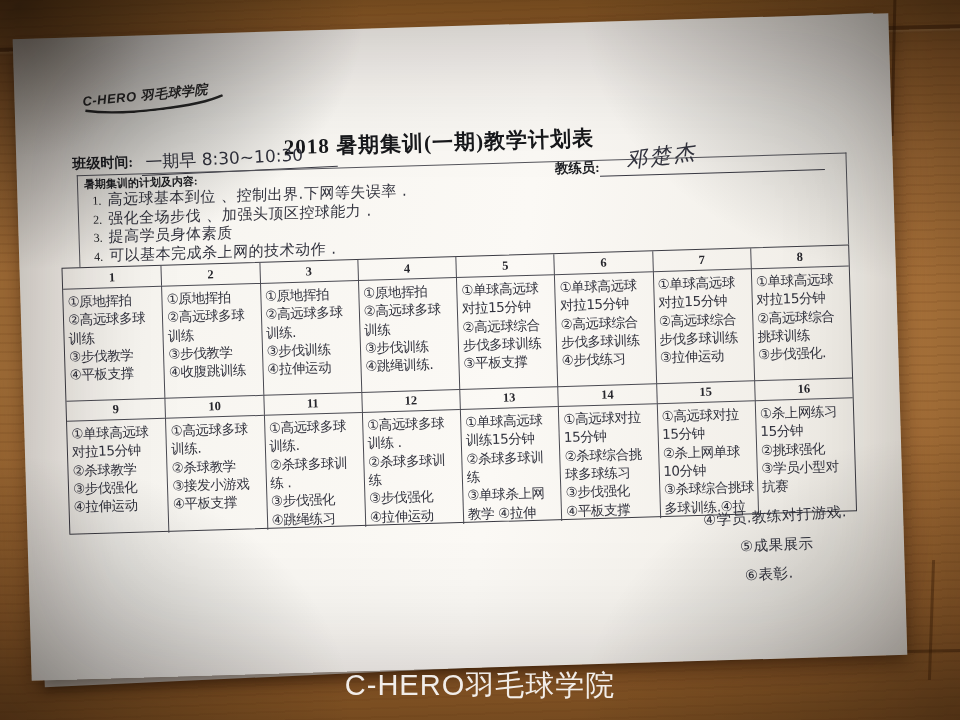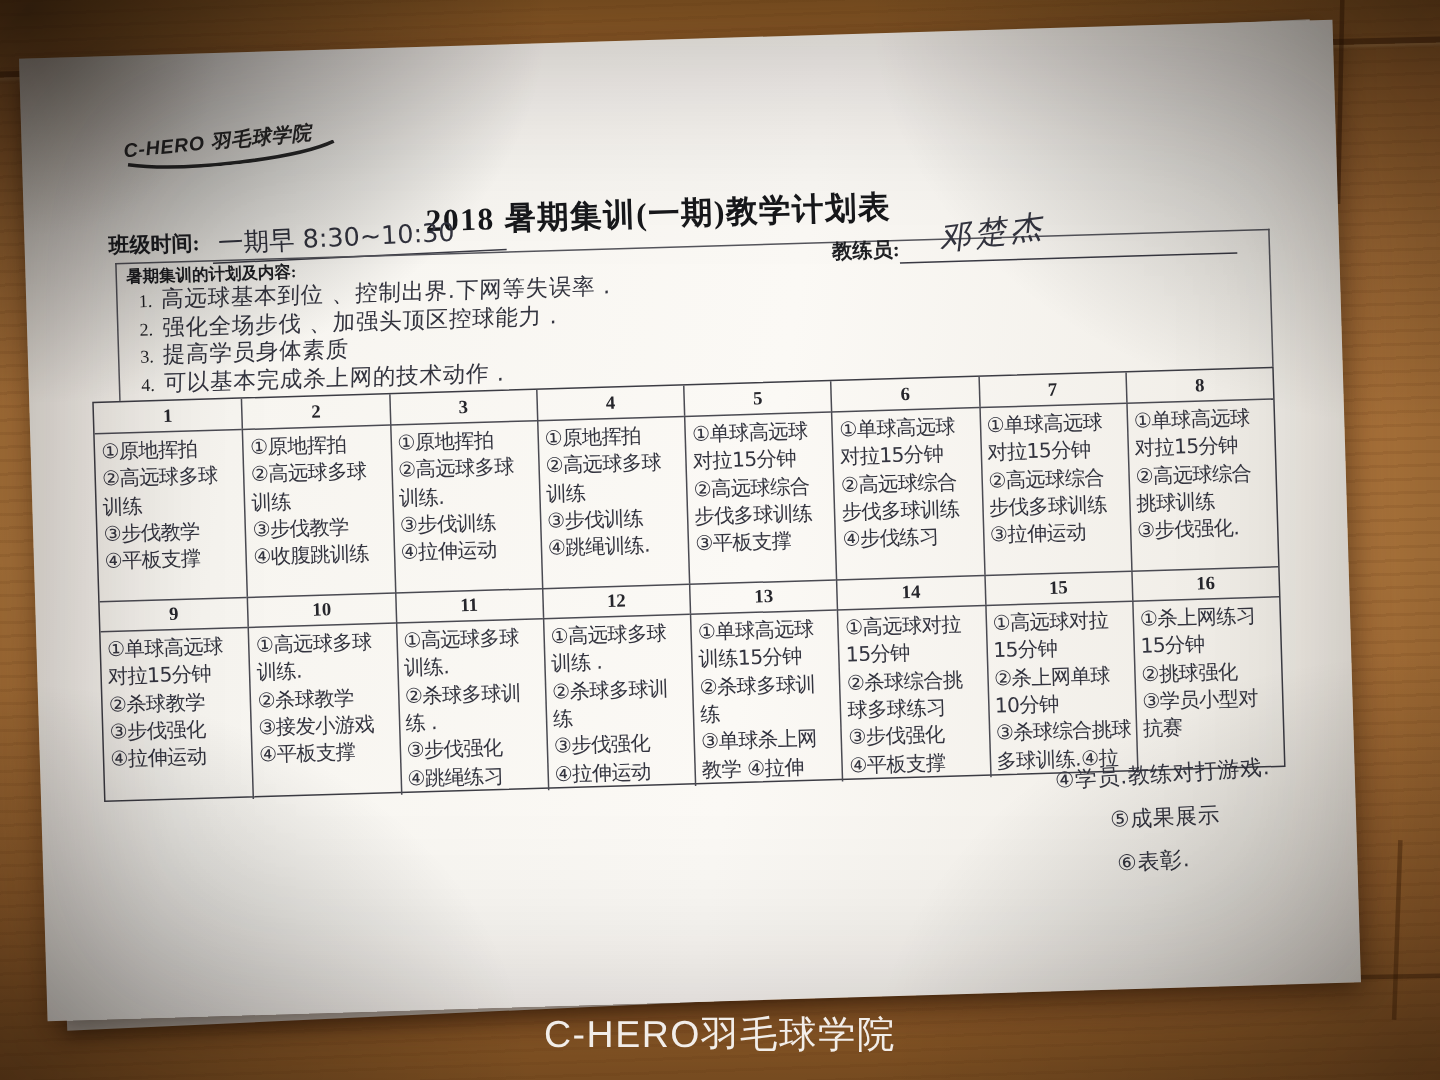--- a/index.html
+++ b/index.html
@@ -66,21 +66,21 @@
   .ccell{padding:3px 1px 0 4px;font-size:13.5px;line-height:1.36;letter-spacing:-0.4px;
     white-space:pre-line;overflow:hidden;}
 
   .fn{position:absolute;font-size:14.5px;letter-spacing:0.5px;white-space:nowrap;}
   .fn1{left:676px;top:490px;transform:rotate(-2deg);}
   .fn2{left:712px;top:519px;transform:rotate(-1deg);}
   .fn3{left:716px;top:548px;transform:rotate(-2deg);}
 
   
   .watermark{position:absolute;left:50%;bottom:14px;transform:translateX(-50%);
-    font-size:25px;letter-spacing:1px;color:rgba(255,255,255,0.9);z-index:5;}
+    font-size:29px;letter-spacing:1px;color:rgba(255,255,255,0.9);z-index:5;}
   .vignette{position:absolute;inset:0;pointer-events:none;z-index:4;
     background:
       radial-gradient(ellipse at 2% 1%,rgba(0,0,0,0.6),rgba(0,0,0,0) 26%),
       radial-gradient(ellipse at 100% 0%,rgba(0,0,0,0.38),rgba(0,0,0,0) 28%),
       radial-gradient(ellipse at 0% 100%,rgba(0,0,0,0.35),rgba(0,0,0,0) 26%),
       radial-gradient(ellipse at 100% 100%,rgba(0,0,0,0.3),rgba(0,0,0,0) 28%);
     box-shadow:inset 0 0 140px 30px rgba(20,8,0,0.3);}
 </style>
 </head>
 <body>

